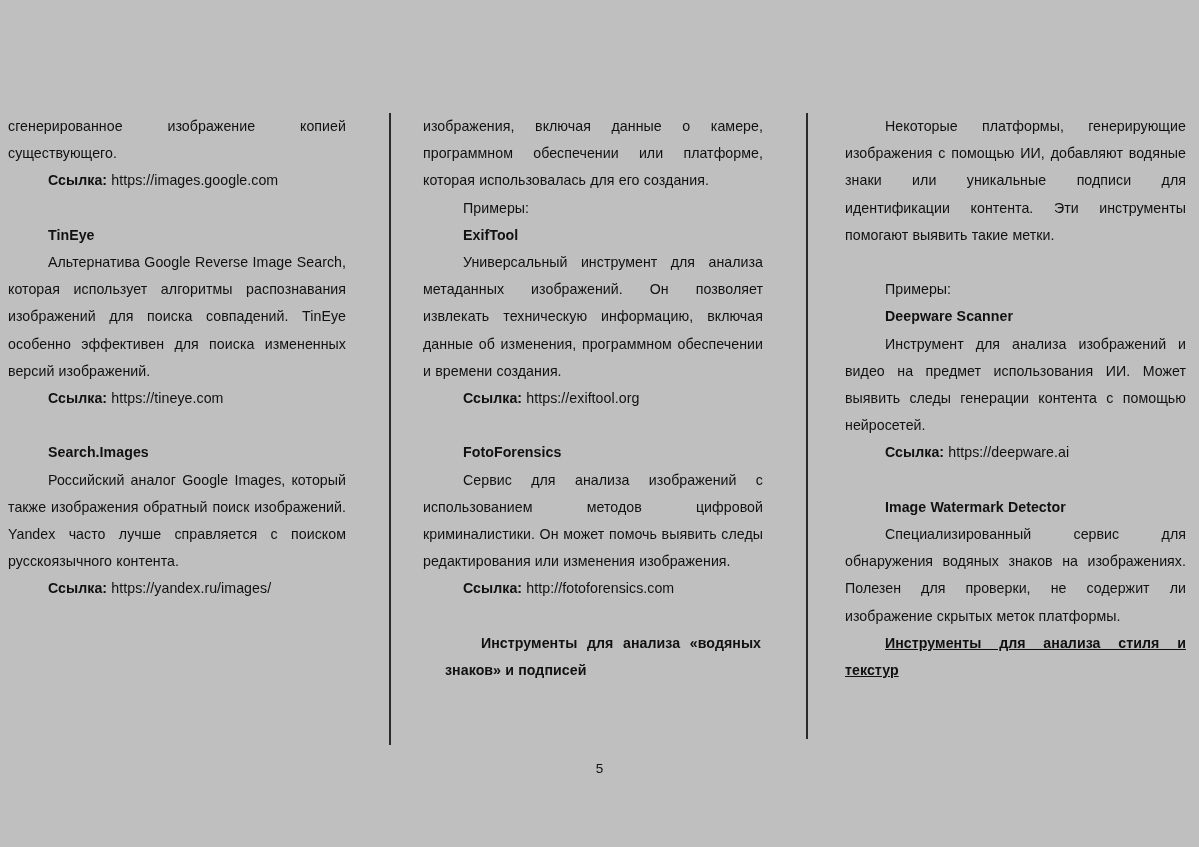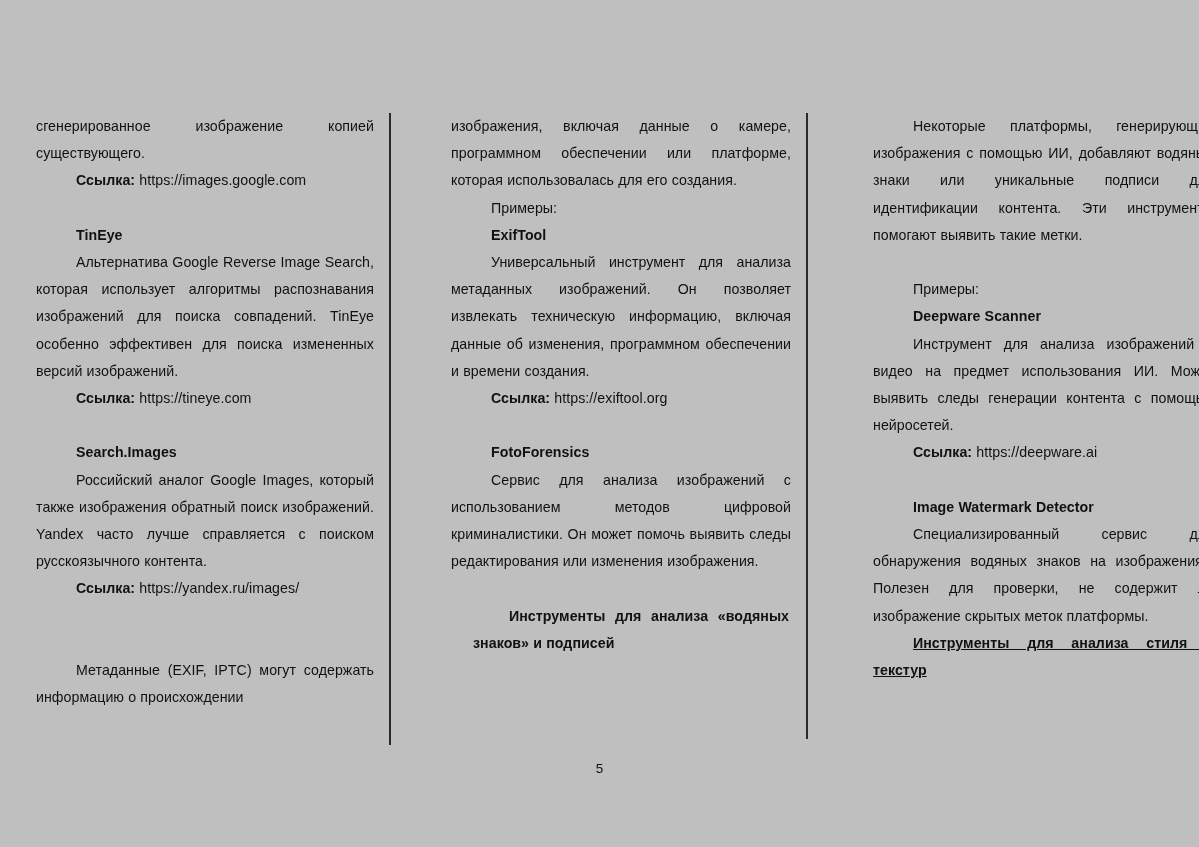--- a/index.html
+++ b/index.html
@@ -30,21 +30,20 @@
     left: 0;
     top: 113px;
     width: 1199px;
     height: 630px;
   }
   .col {
     position: absolute;
     top: 0;
     height: 630px;
     overflow: hidden;
-    margin-left: 28px;
   }
   .col-1 { left: 8px;   width: 338px; }
   .col-2 { left: 423px; width: 340px; }
   .col-3 { left: 845px; width: 341px; }
 
   
   p {
     margin: 0;
     font-size: 14.2px;
     line-height: 27.2px;
@@ -132,41 +131,41 @@
 
       <p class="subhead">Search.Images</p>
 
       <p class="ind">Российский аналог Google Images, который также изображения обратный поиск изображений. Yandex часто лучше справляется с поиском русскоязычного контента.</p>
 
       <p class="ind-hd"><span class="bold">Ссылка:</span> <span>https://yandex.ru/images/</span></p>
 
       <div class="gap-1"></div>
       <div class="gap-1"></div>
 
-      <p class="ind">Метаданные (EXIF, IPTC) могут содержать информацию о происхождении</p>
     </div>
 
     <div class="col col-2">
 
       <p class="flush">изображения, включая данные о камере, программном обеспечении или платформе, которая использовалась для его создания.</p>
 
       <p class="ind-hd">Примеры:</p>
 
       <p class="subhead">ExifTool</p>
 
       <p class="ind">Универсальный инструмент для анализа метаданных изображений. Он позволяет извлекать техническую информацию, включая данные об изменения, программном обеспечении и времени создания.</p>
 
       <p class="ind-hd"><span class="bold">Ссылка:</span> <span>https://exiftool.org</span></p>
 
       <div class="gap-1"></div>
 
       <p class="subhead">FotoForensics</p>
 
       <p class="ind">Сервис для анализа изображений с использованием методов цифровой криминалистики. Он может помочь выявить следы редактирования или изменения изображения.</p>
 
+      <p class="ind-hd"><span class="bold">Ссылка:</span> <span>http://fotoforensics.com</span></p>
 
       <div class="gap-1"></div>
 
       <p class="section-c">Инструменты для анализа «водяных знаков» и подписей</p>
     </div>
 
     <div class="col col-3">
 
       <p class="ind">Некоторые платформы, генерирующие изображения с помощью ИИ, добавляют водяные знаки или уникальные подписи для идентификации контента. Эти инструменты помогают выявить такие метки.</p>
 

